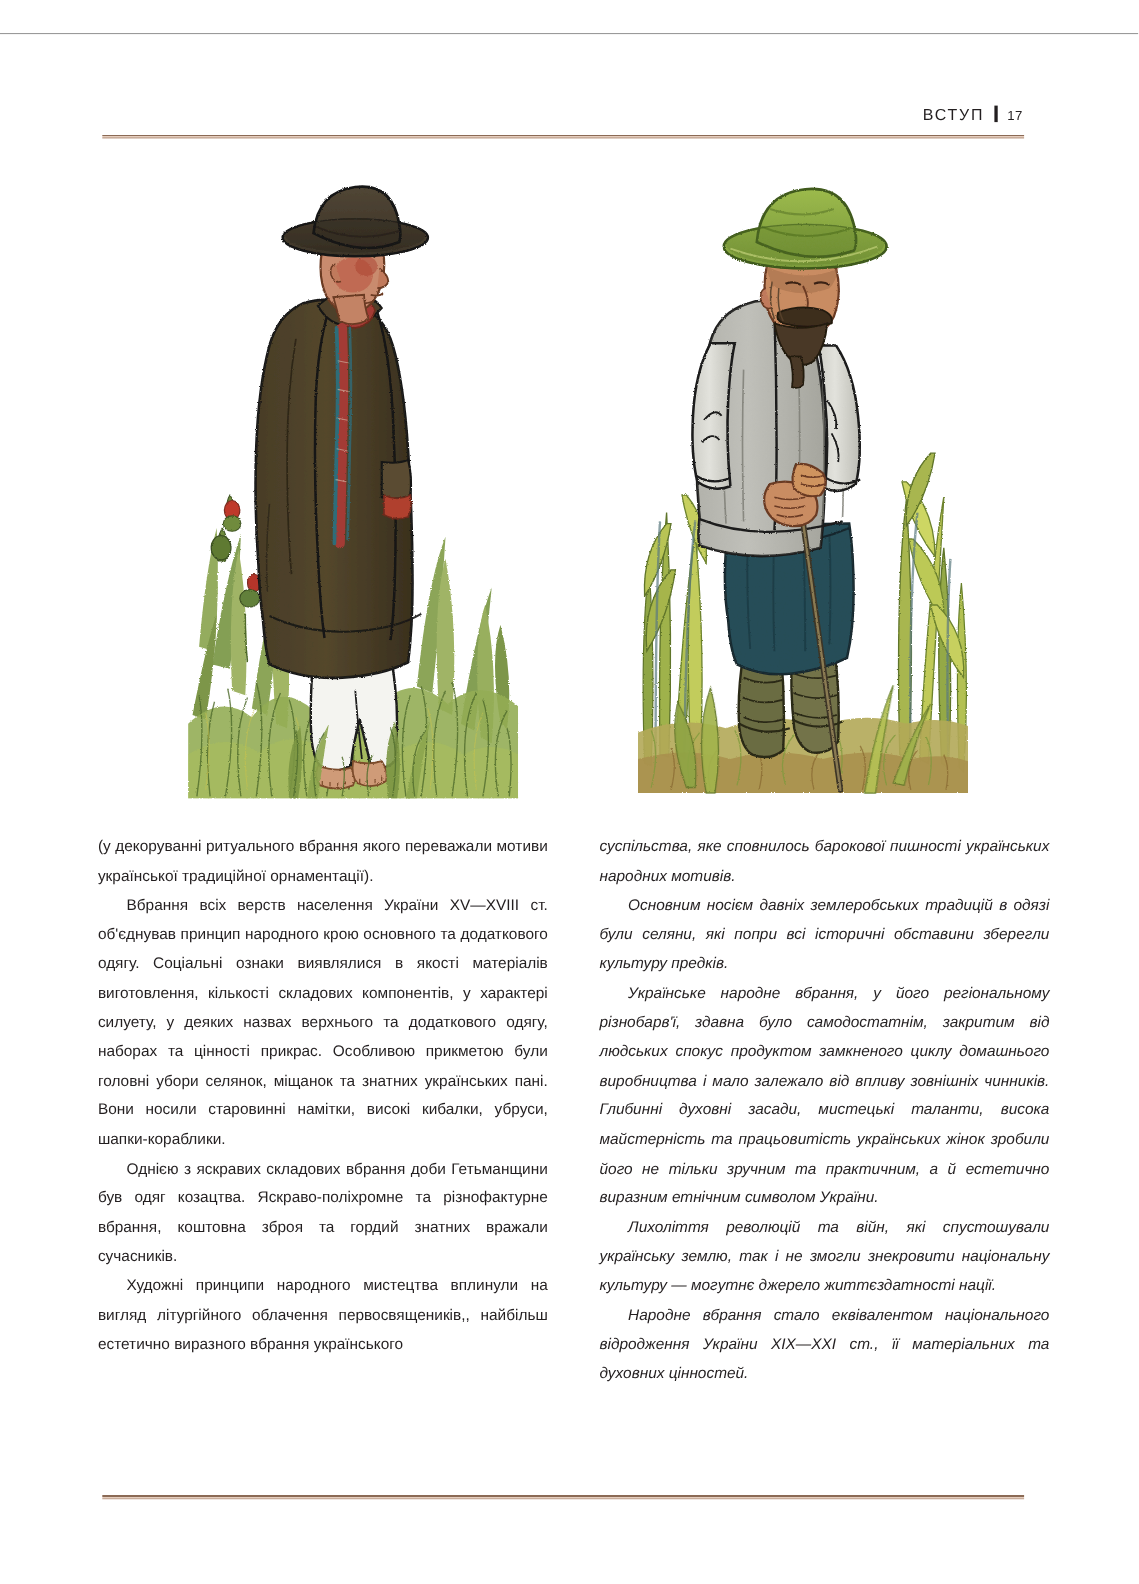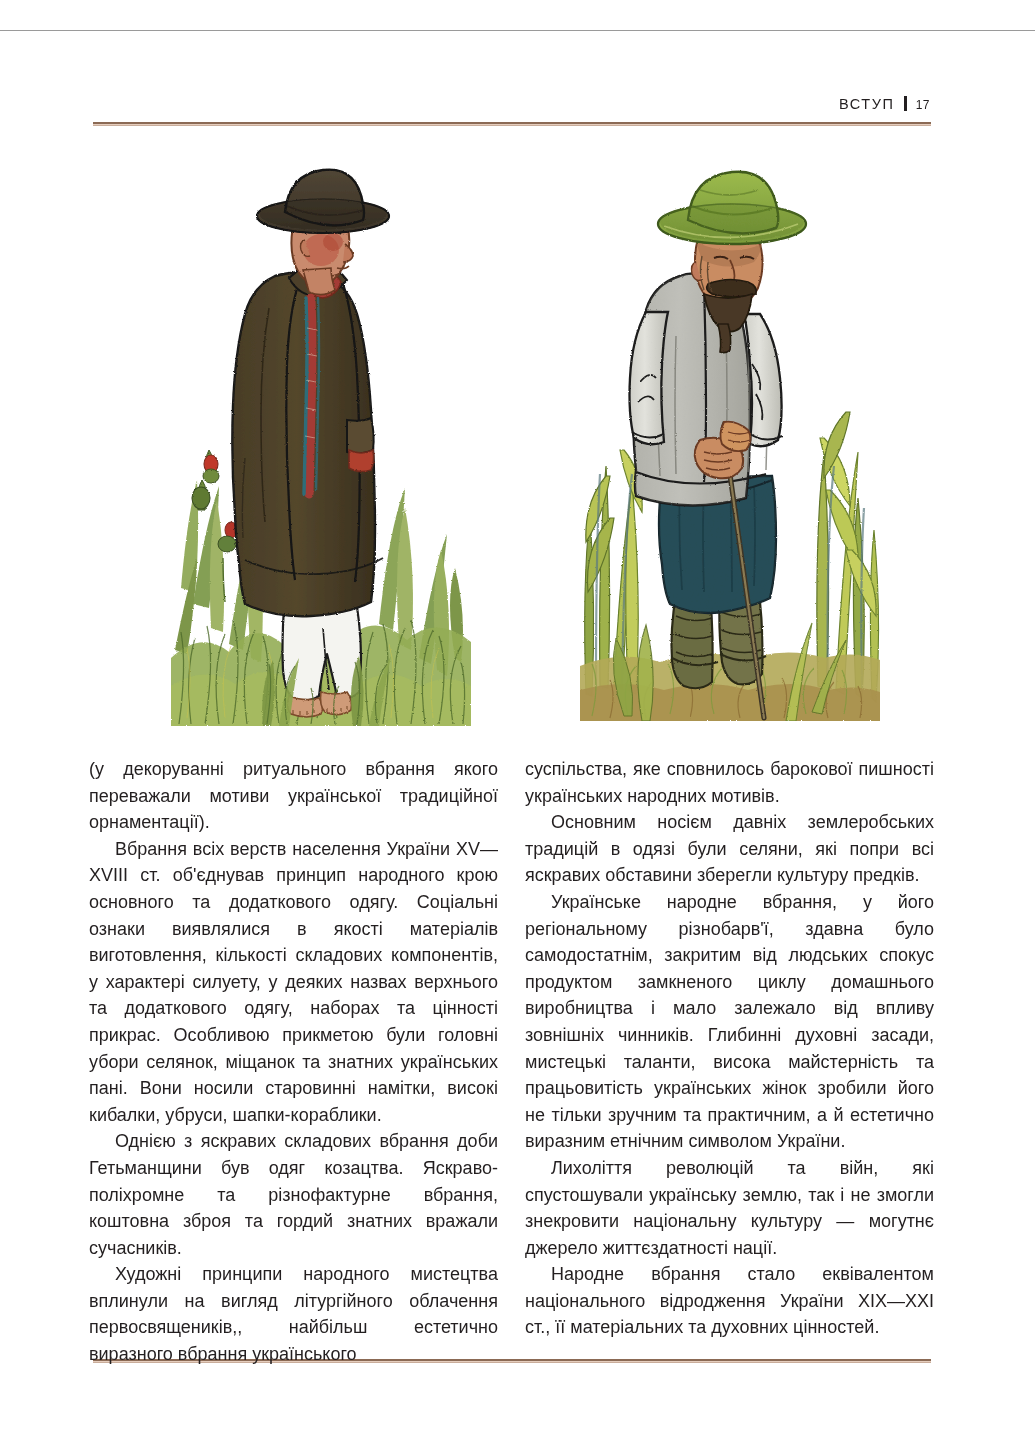--- a/index.html
+++ b/index.html
@@ -91,29 +91,29 @@
     position: absolute;
     left: 89px;
     top: 738px;
     width: 845px;
     height: 590px;
   }
   .col {
     position: absolute;
     top: 0;
     width: 409px;
-    font-size: 18px;
+    font-size: 14px;
     line-height: 26.6px;
     color: #231f20;
     text-align: justify;
     text-justify: inter-word;
     hyphens: none;
   }
   .col-left  { left: 0px; }
-  .col-right { left: 436px; }
+  .col-right { left: 456px; font-style: italic; }
   .col p {
     margin: 0;
     text-indent: 26px;
   }
   .col p.no-indent { text-indent: 0; }
   .col p:last-child { }
 </style>
 </head>
 <body>
 
@@ -580,20 +580,20 @@
 
     <div class="col col-left">
       <p class="no-indent">(у декоруванні ритуального вбрання якого переважали мотиви української традиційної орнаментації).</p>
       <p>Вбрання всіх верств населення України XV—XVIII ст. об'єднував принцип народного крою основного та додаткового одягу. Соціальні ознаки виявлялися в якості матеріалів виготовлення, кількості складових компонентів, у характері силуету, у деяких назвах верхнього та додаткового одягу, наборах та цінності прикрас. Особливою прикметою були головні убори селянок, міщанок та знатних українських пані. Вони носили старовинні намітки, високі кибалки, убруси, шапки-кораблики.</p>
       <p>Однією з яскравих складових вбрання доби Гетьманщини був одяг козацтва. Яскраво-поліхромне та різнофактурне вбрання, коштовна зброя та гордий знатних вражали сучасників.</p>
       <p>Художні принципи народного мистецтва вплинули на вигляд літургійного облачення первосвящеників,, найбільш естетично виразного вбрання українського</p>
     </div>
 
     <div class="col col-right">
       <p class="no-indent">суспільства, яке сповнилось барокової пишності українських народних мотивів.</p>
-      <p>Основним носієм давніх землеробських традицій в одязі були селяни, які попри всі яскравих обставини зберегли культуру предків.</p>
+      <p>Основним носієм давніх землеробських традицій в одязі були селяни, які попри всі історичні обставини зберегли культуру предків.</p>
       <p>Українське народне вбрання, у його регіональному різнобарв'ї, здавна було самодостатнім, закритим від людських спокус продуктом замкненого циклу домашнього виробництва і мало залежало від впливу зовнішніх чинників. Глибинні духовні засади, мистецькі таланти, висока майстерність та працьовитість українських жінок зробили його не тільки зручним та практичним, а й естетично виразним етнічним символом України.</p>
       <p>Лихоліття революцій та війн, які спустошували українську землю, так і не змогли знекровити національну культуру — могутнє джерело життєздатності нації.</p>
       <p>Народне вбрання стало еквівалентом національного відродження України XIX—XXI ст., її матеріальних та духовних цінностей.</p>
     </div>
   </div>
 
 </div>
 
 </body></html>

